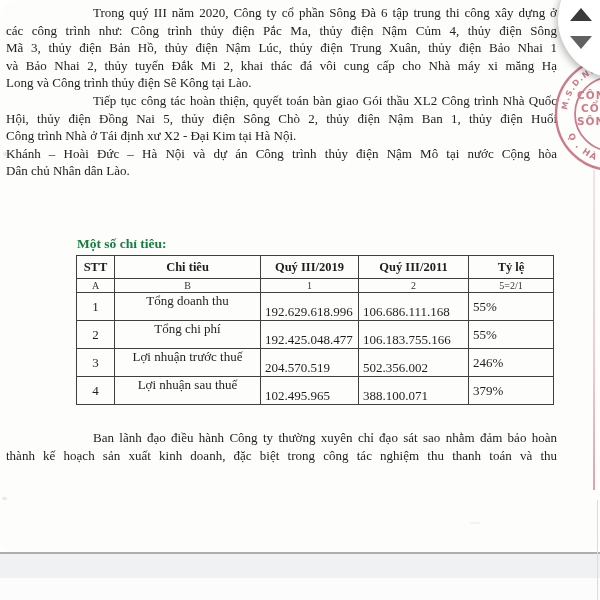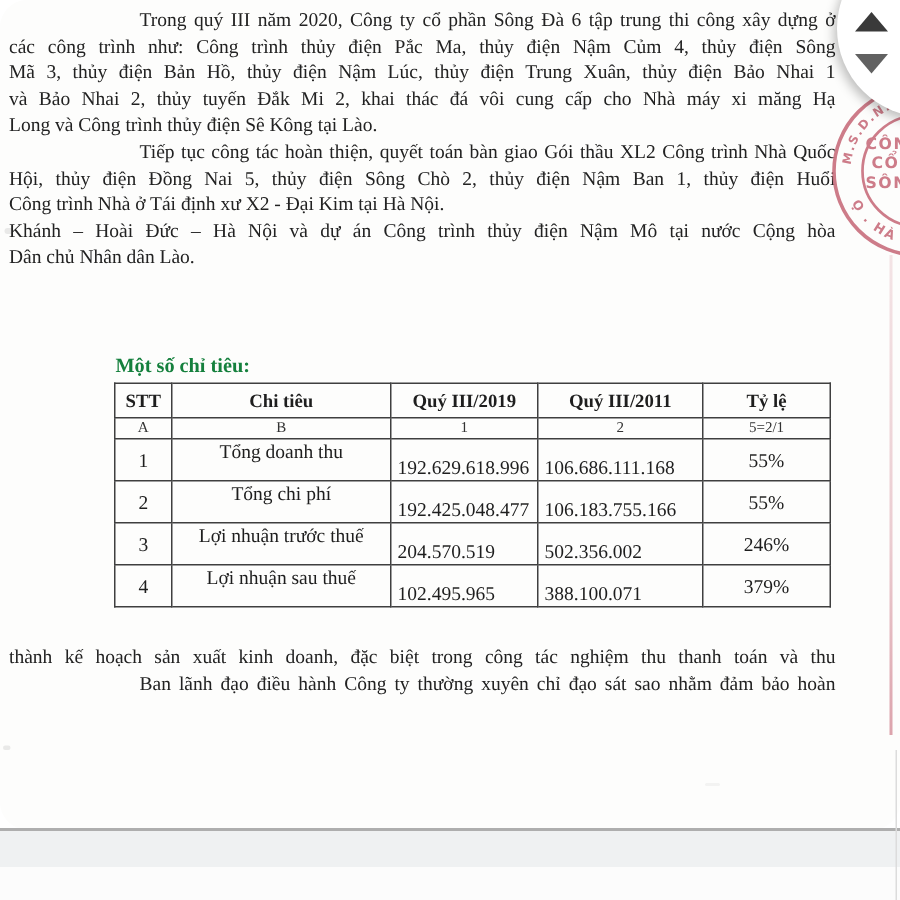--- a/index.html
+++ b/index.html
@@ -54,21 +54,21 @@
   }
   table.metrics td{
     border:1px solid #3f3f3f;padding:0 4px;overflow:hidden;
   }
   tr.th-row td{height:22px;font-weight:bold;text-align:center;font-size:12.5px;}
   tr.sub-row td{height:13px;font-size:10px;text-align:center;color:#333;}
   tr.data-row td{height:27px;}
   td.c-stt{text-align:center;}
   td.c-name{text-align:center;padding-left:8px;vertical-align:top;padding-top:2px;}
   td.c-num{text-align:left;padding-right:12px;vertical-align:bottom;padding-bottom:5px;}
-  td.c-pct{text-align:center;vertical-align:middle;}
+  td.c-pct{text-align:left;vertical-align:middle;}
   
   .stamp-svg{
     position:absolute;left:550px;top:52px;width:124px;height:124px;
     opacity:.92;
   }
   .red-edge{
     position:absolute;left:593px;top:170px;width:2px;height:320px;
     background:linear-gradient(to bottom,
       rgba(201,113,127,.18), rgba(201,113,127,.35) 60%, rgba(193,90,107,.55));
   }
@@ -163,22 +163,22 @@
           <td class="c-stt">4</td>
           <td class="c-name">Lợi nhuận sau thuế</td>
           <td class="c-num">102.495.965</td>
           <td class="c-num">388.100.071</td>
           <td class="c-pct">379%</td>
         </tr>
       </tbody>
     </table>
 
     <div class="textblock tb-close">
+      <div class="ln ind">Ban lãnh đạo điều hành Công ty thường xuyên chỉ đạo sát sao nhằm đảm bảo hoàn</div>
       <div class="ln">thành kế hoạch sản xuất kinh doanh, đặc biệt trong công tác nghiệm thu thanh toán và thu</div>
-      <div class="ln ind">Ban lãnh đạo điều hành Công ty thường xuyên chỉ đạo sát sao nhằm đảm bảo hoàn</div>
     </div>
 
     <svg class="stamp-svg" viewBox="0 0 124 124" font-family="DejaVu Sans, sans-serif">
       <defs>
         <path id="arcTop" d="M 17,62 A 45,45 0 0 1 107,62" fill="none"></path>
         <path id="arcBot" d="M 13,62 A 49,49 0 0 0 111,62" fill="none"></path>
       </defs>
       <circle cx="62" cy="62" r="56" fill="none" stroke="#c9717f" stroke-width="2.4"></circle>
       <circle cx="62" cy="62" r="37" fill="none" stroke="#c9717f" stroke-width="1.8"></circle>
       <text font-size="8" font-weight="bold" fill="#c9717f" letter-spacing="1.2">

